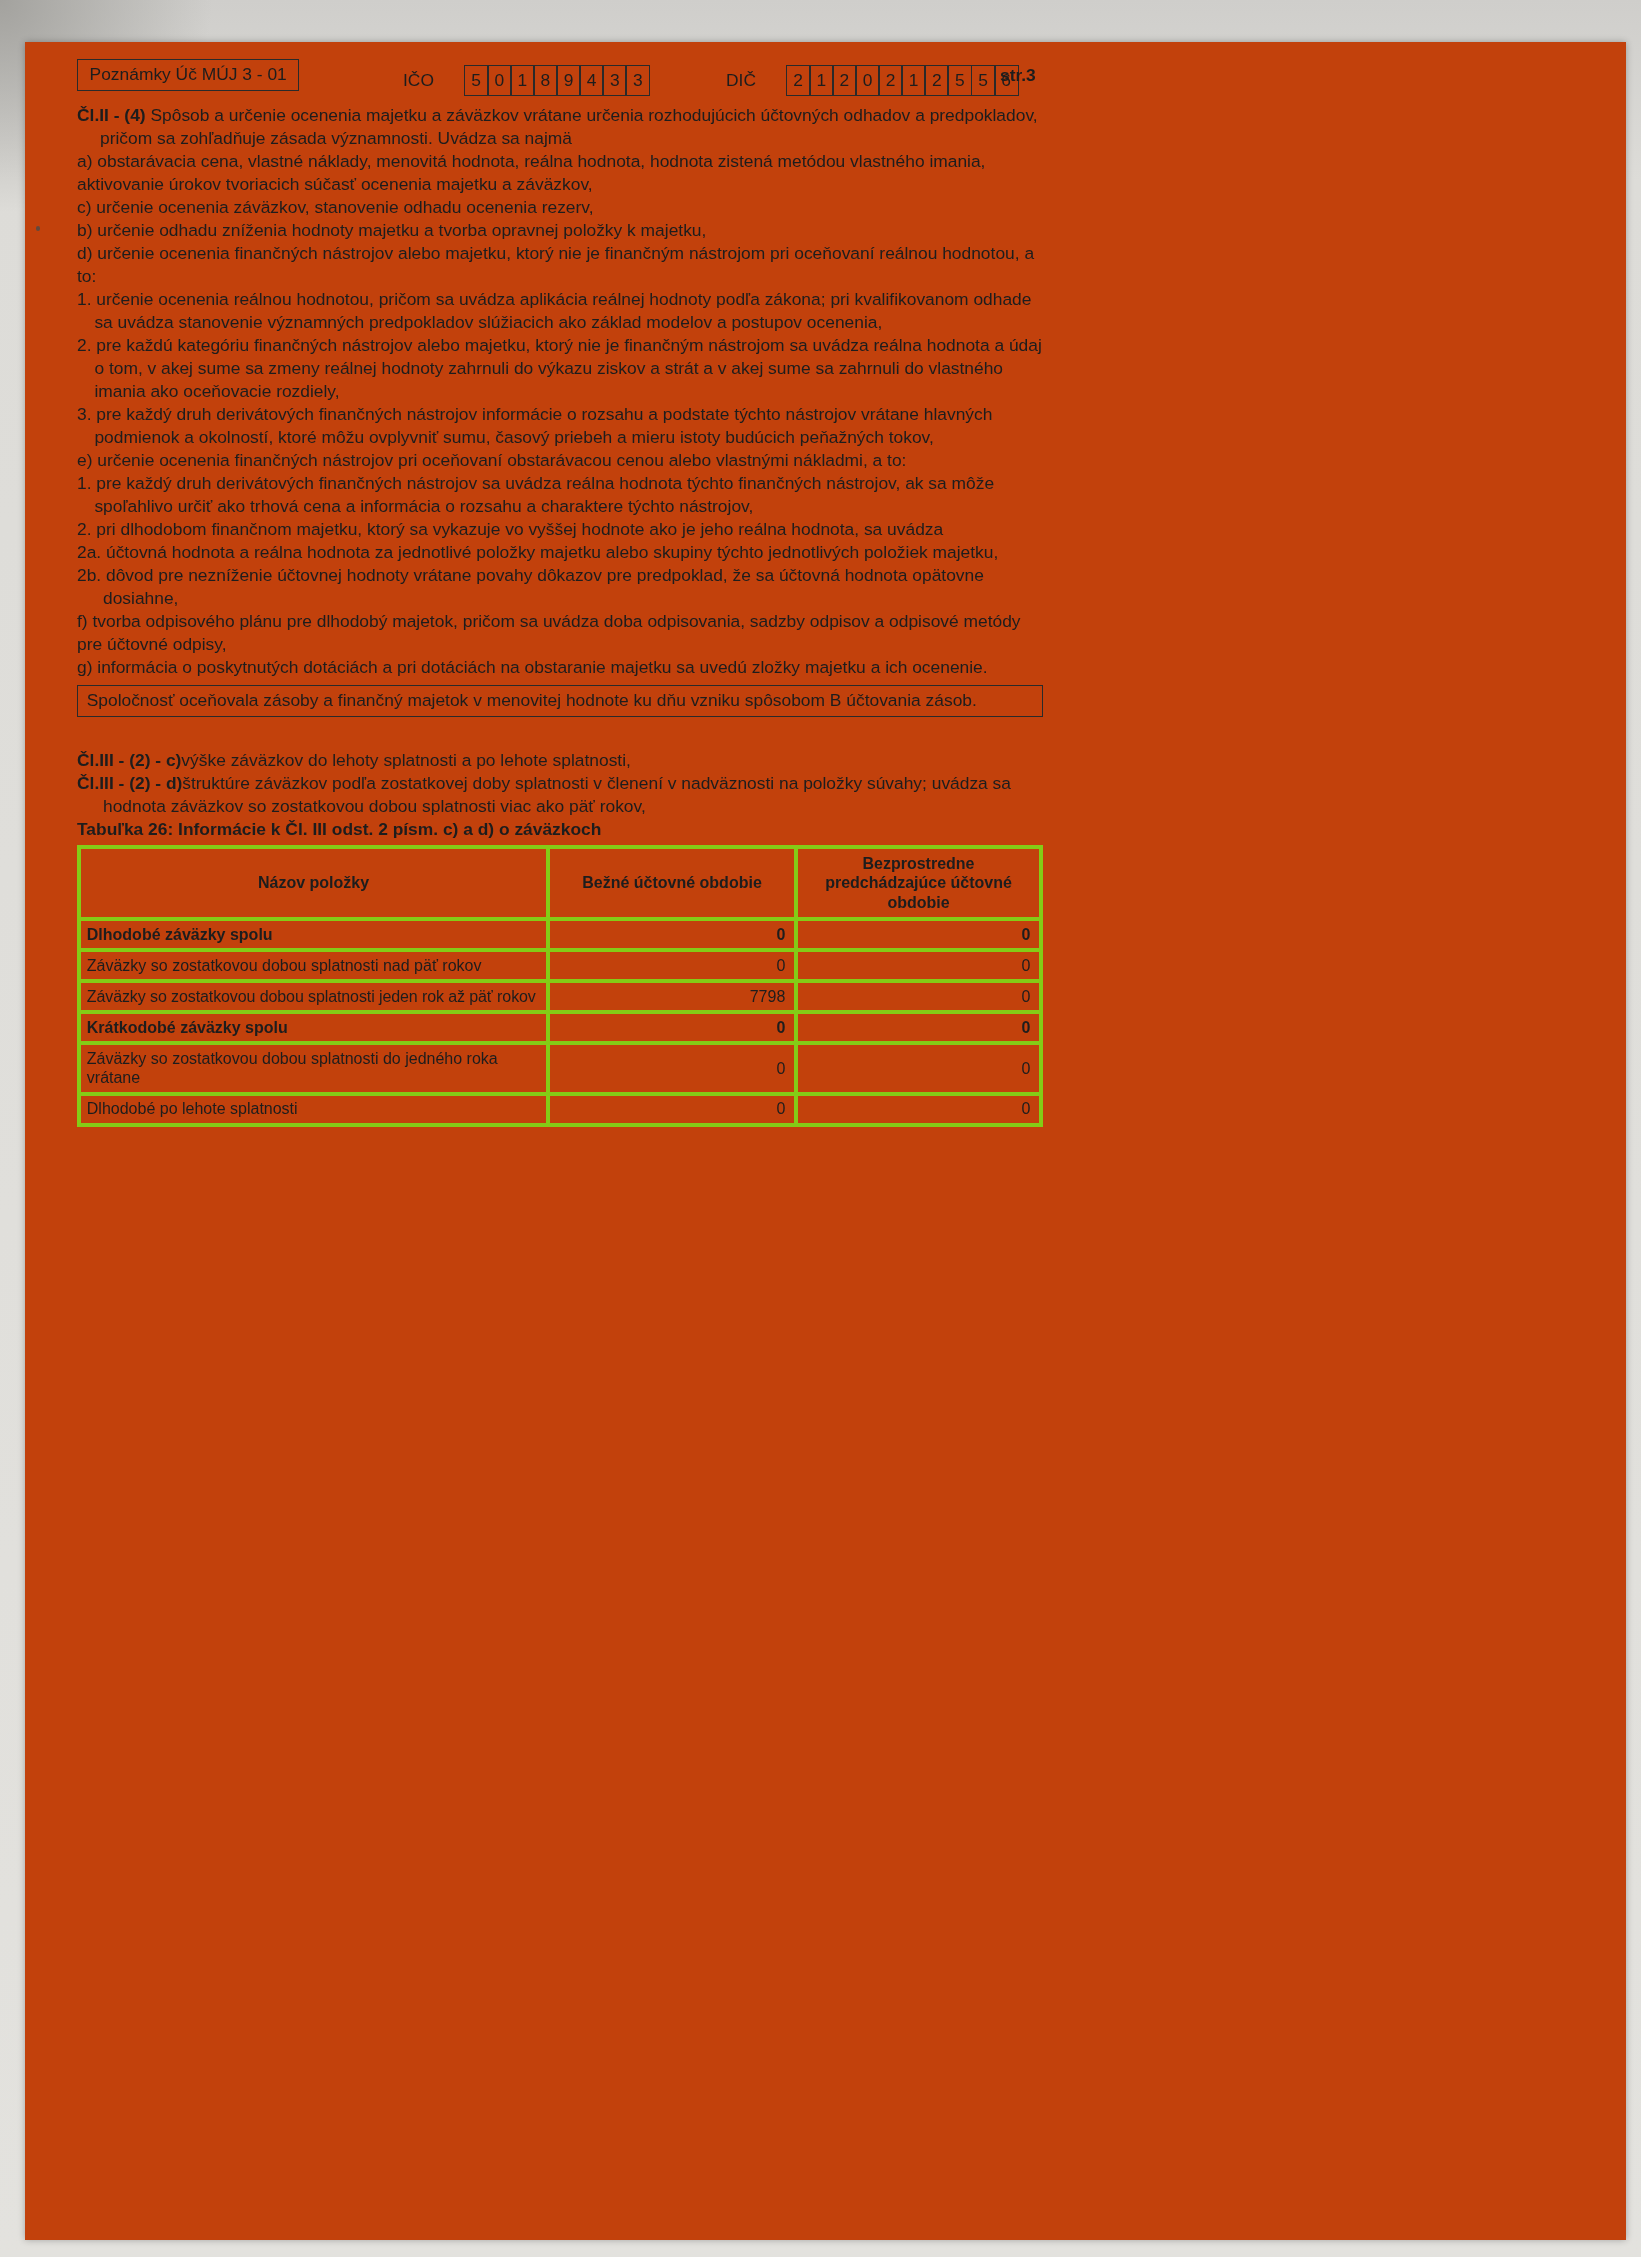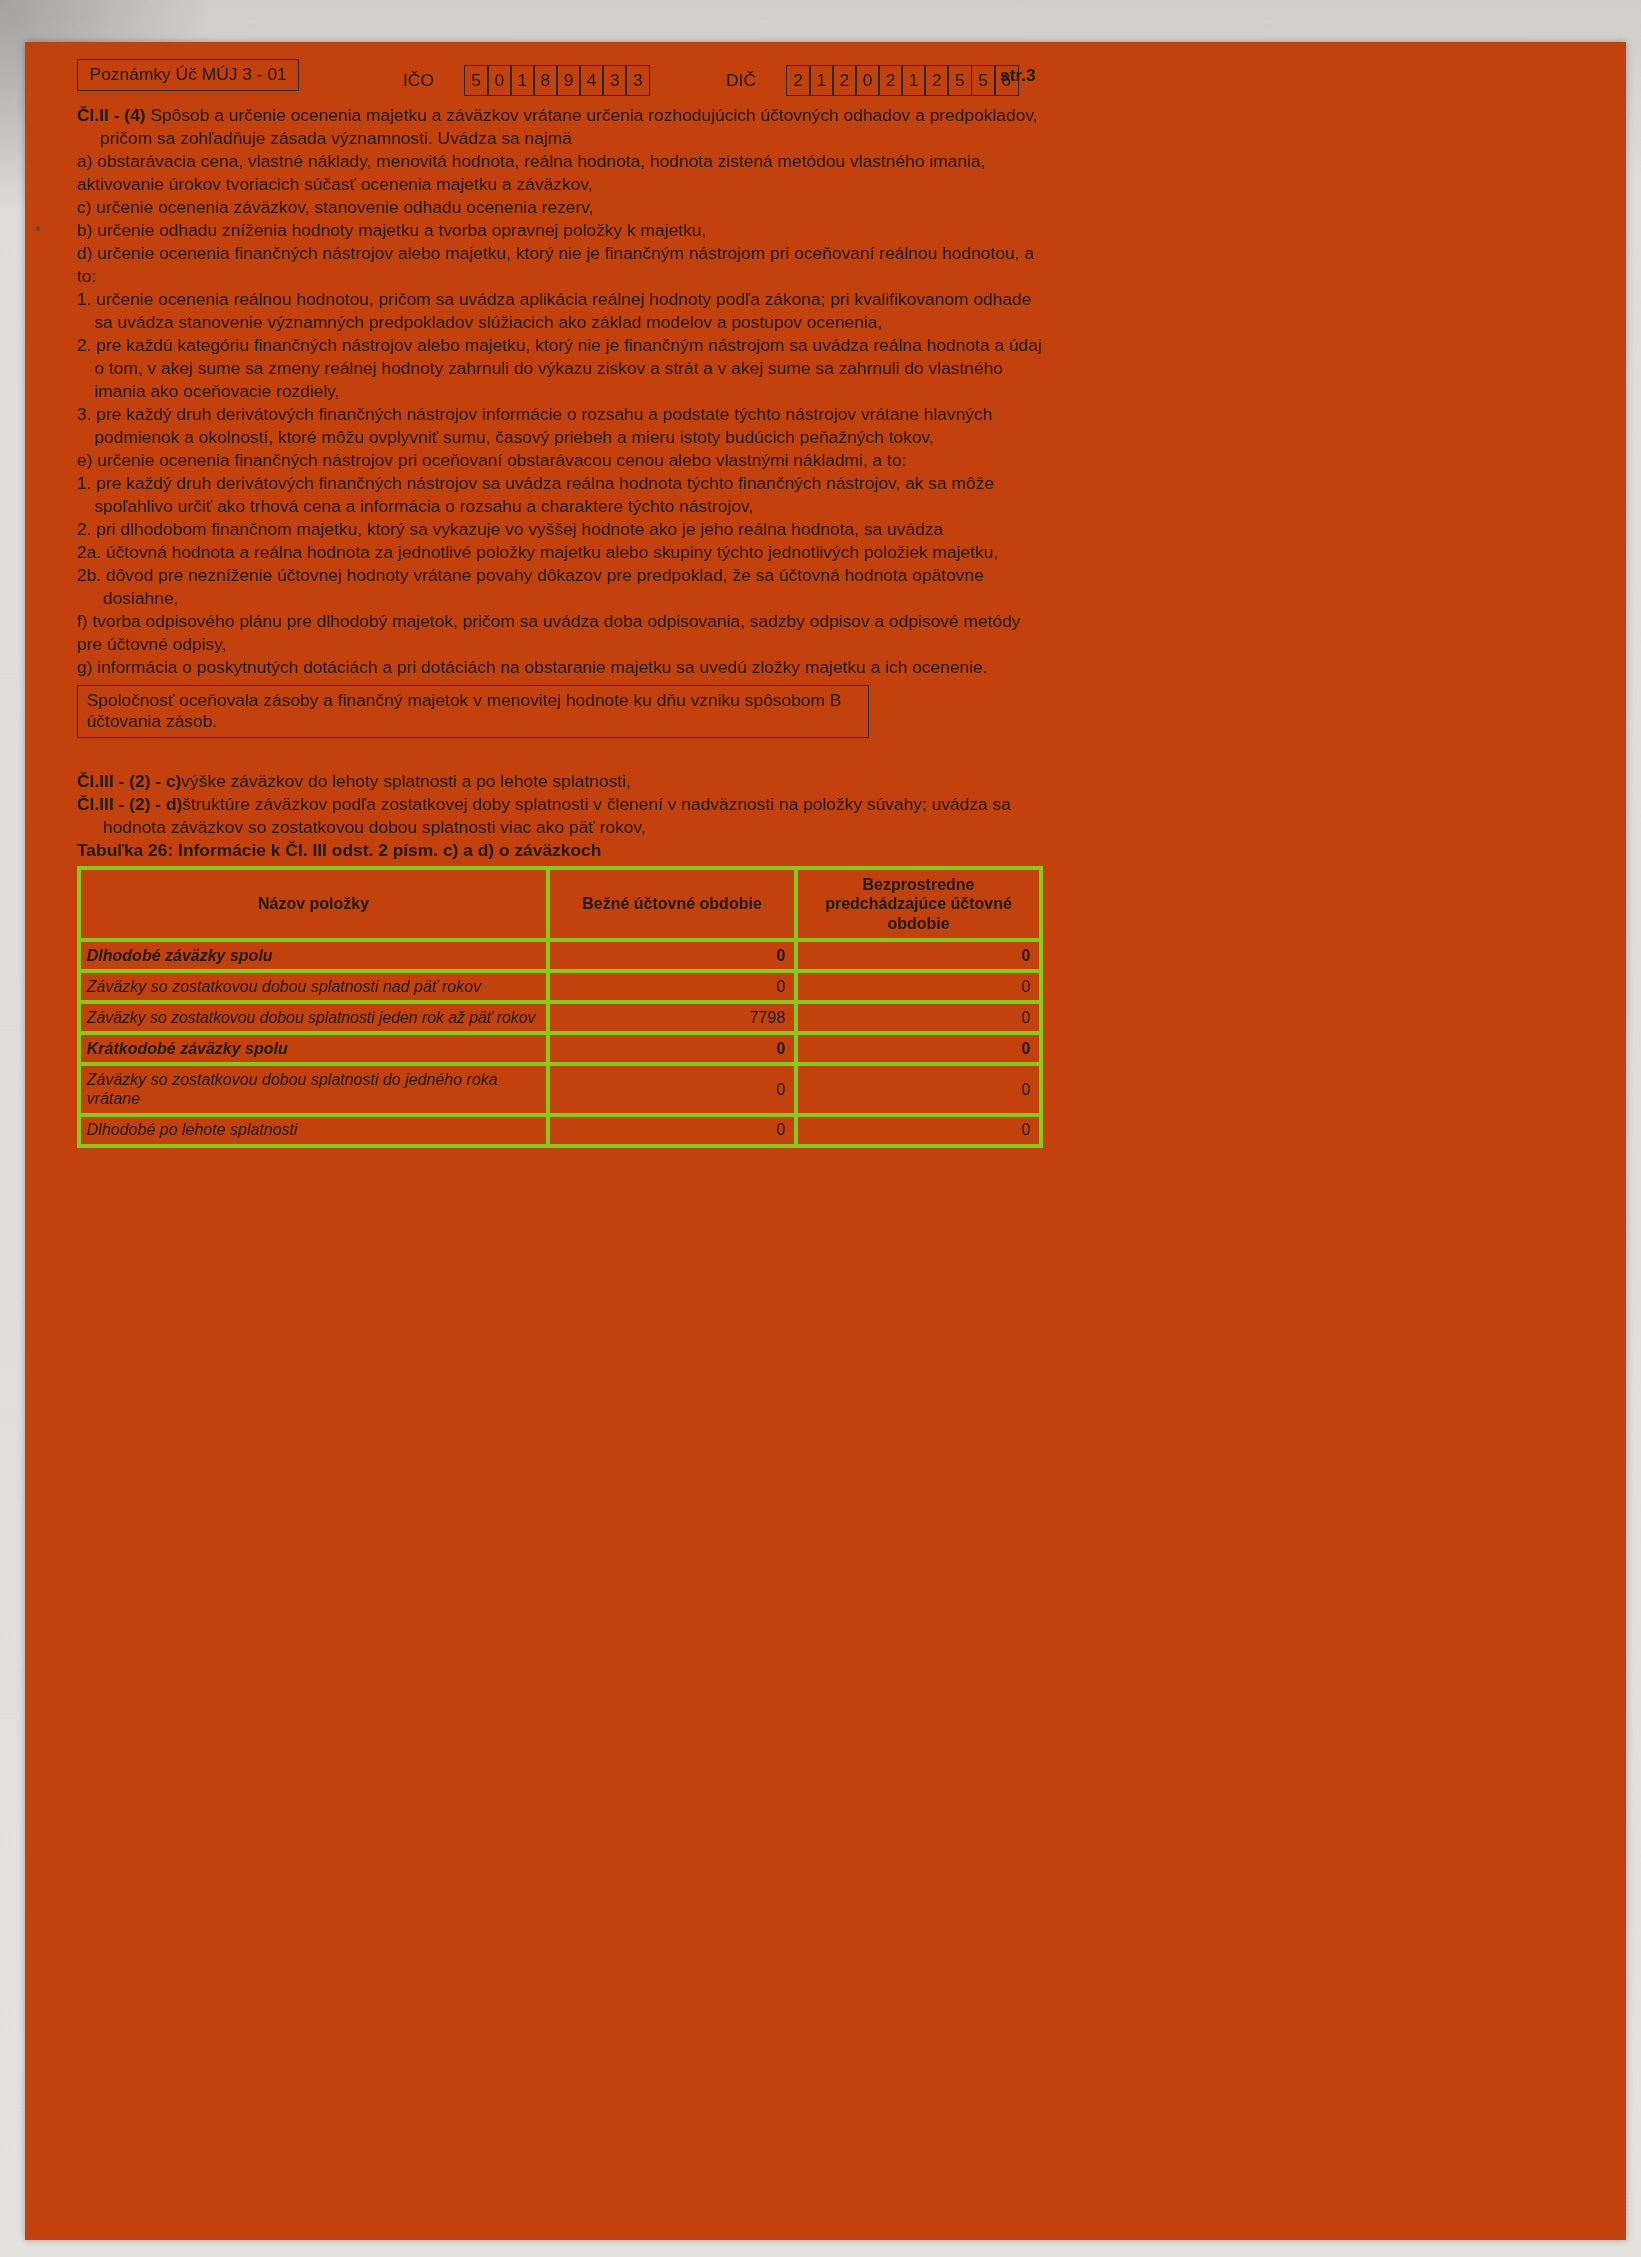--- a/index.html
+++ b/index.html
@@ -61,21 +61,21 @@
   b { font-weight:bold; }
   .lead { padding-left:23px; text-indent:-23px; }
   .lvl0 { margin-left:1.9px; }
   .lvl1 { margin-left:26px; padding-left:17.4px; text-indent:-17.4px; }
   .lvl2 { margin-left:52px; padding-left:26px; text-indent:-26px; }
 
   .note-box {
     margin-top:5.8px;
     border:1.9px solid #2a2a2a;
     padding:3.9px 8.7px 4.8px;
-    width:792px;
+    width:966px;
     font-size:17.4px; line-height:21px;
   }
 
   .article3 { margin-top:32px; }
   .art3-p { padding-left:26px; text-indent:-26px; }
 
   .table-title { margin-top:2.9px; font-weight:bold; font-size:17.4px; }
 
   
   table.liab {
@@ -91,21 +91,21 @@
     line-height:19.3px;
     vertical-align:middle;
   }
   col.c1 { width:469px; }
   col.c2 { width:248px; }
   col.c3 { width:245px; }
   table.liab th {
     font-weight:bold; text-align:center;
     padding:4.8px 7.7px; height:50px;
   }
-  td.name  { padding:3.9px 3.9px 3.9px 5.8px; text-align:left; font-size:15.4px;font-style:italic; }
+  td.name  { padding:3.9px 3.9px 3.9px 5.8px; text-align:left; font-size:15.4px; }
   td.name.tight { white-space:nowrap; letter-spacing:-0.1px; }
   td.num   { padding:3.9px 8.7px 3.9px 3.9px; text-align:right; }
   tr.bold-row td { font-weight:bold; }
   table.liab tbody tr { height:29px; }
 </style>
 </head>
 <body>
 
 <div class="scan-frame"></div>
 

